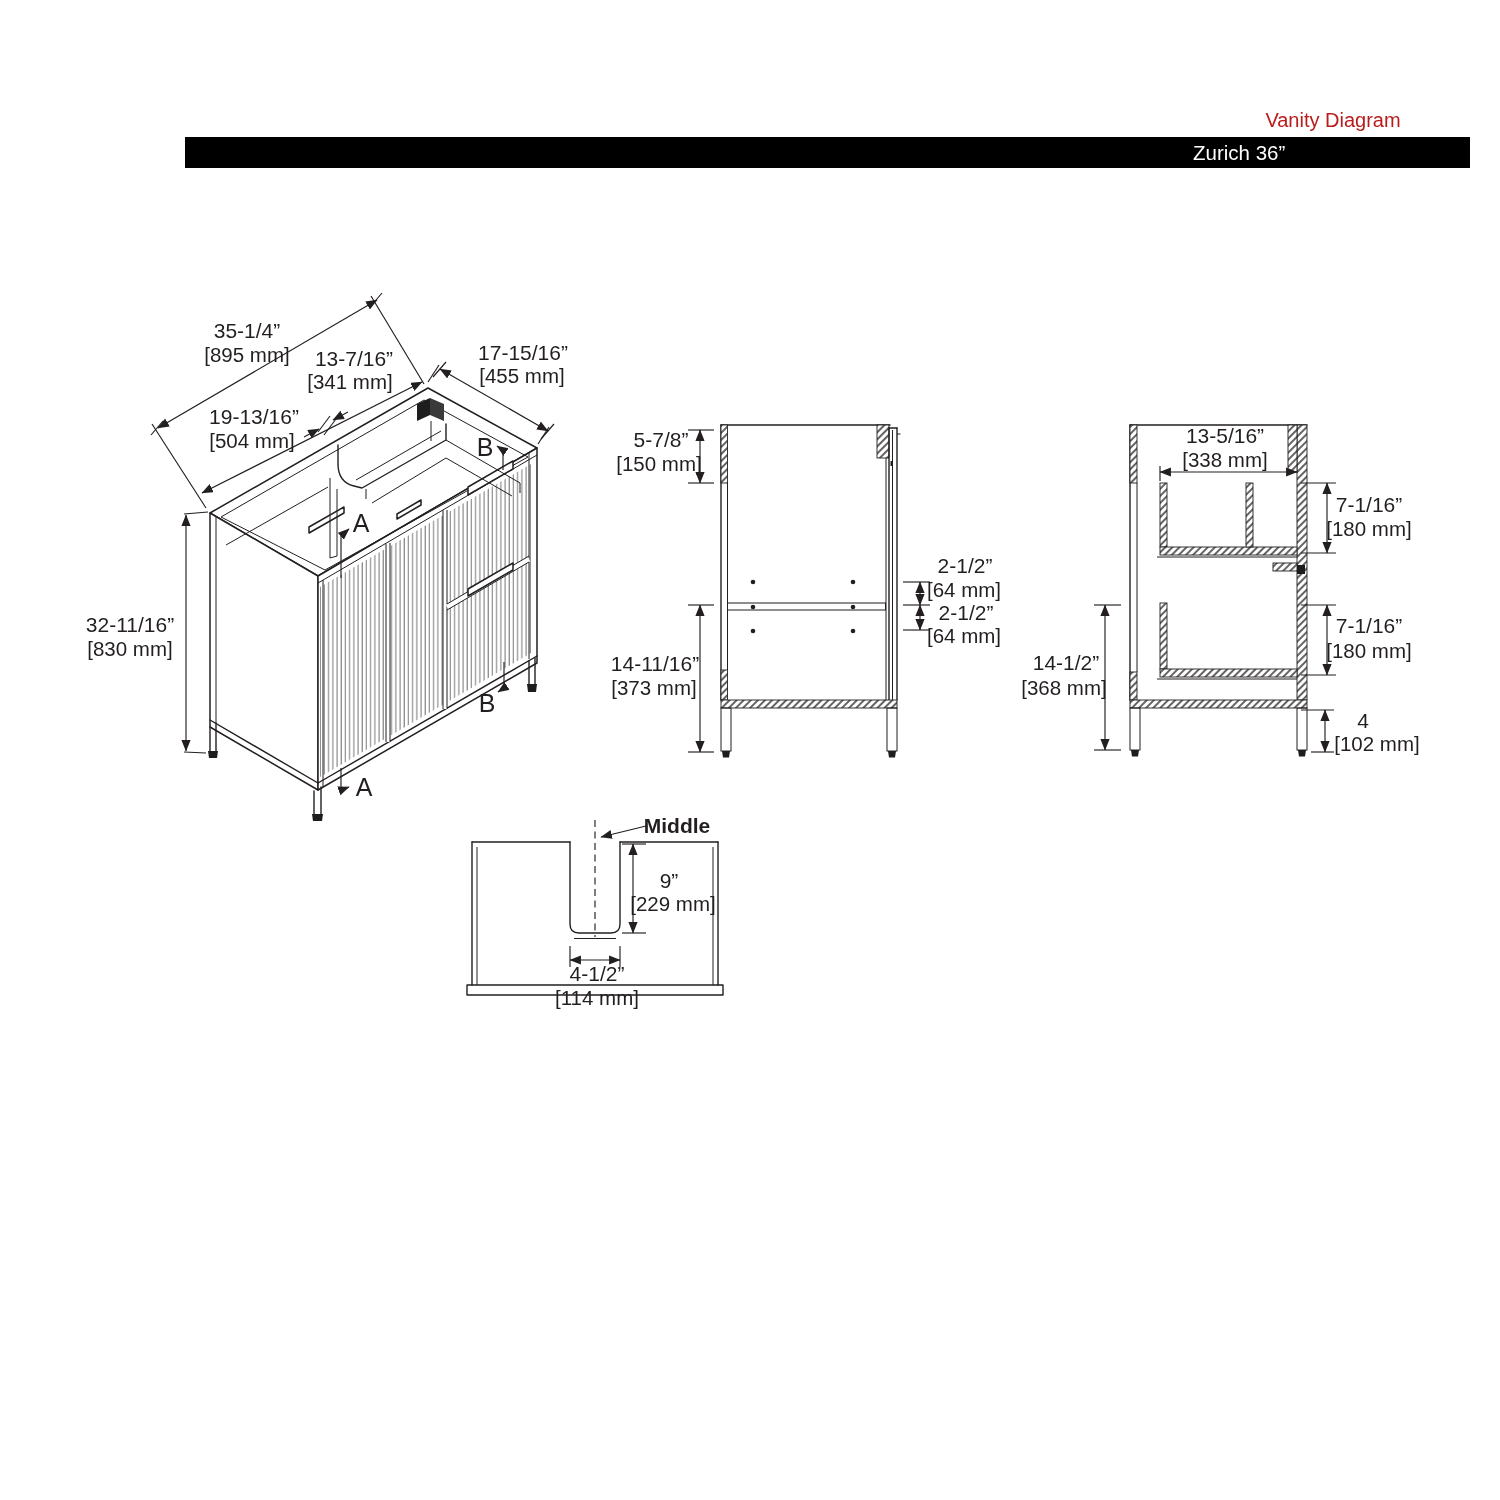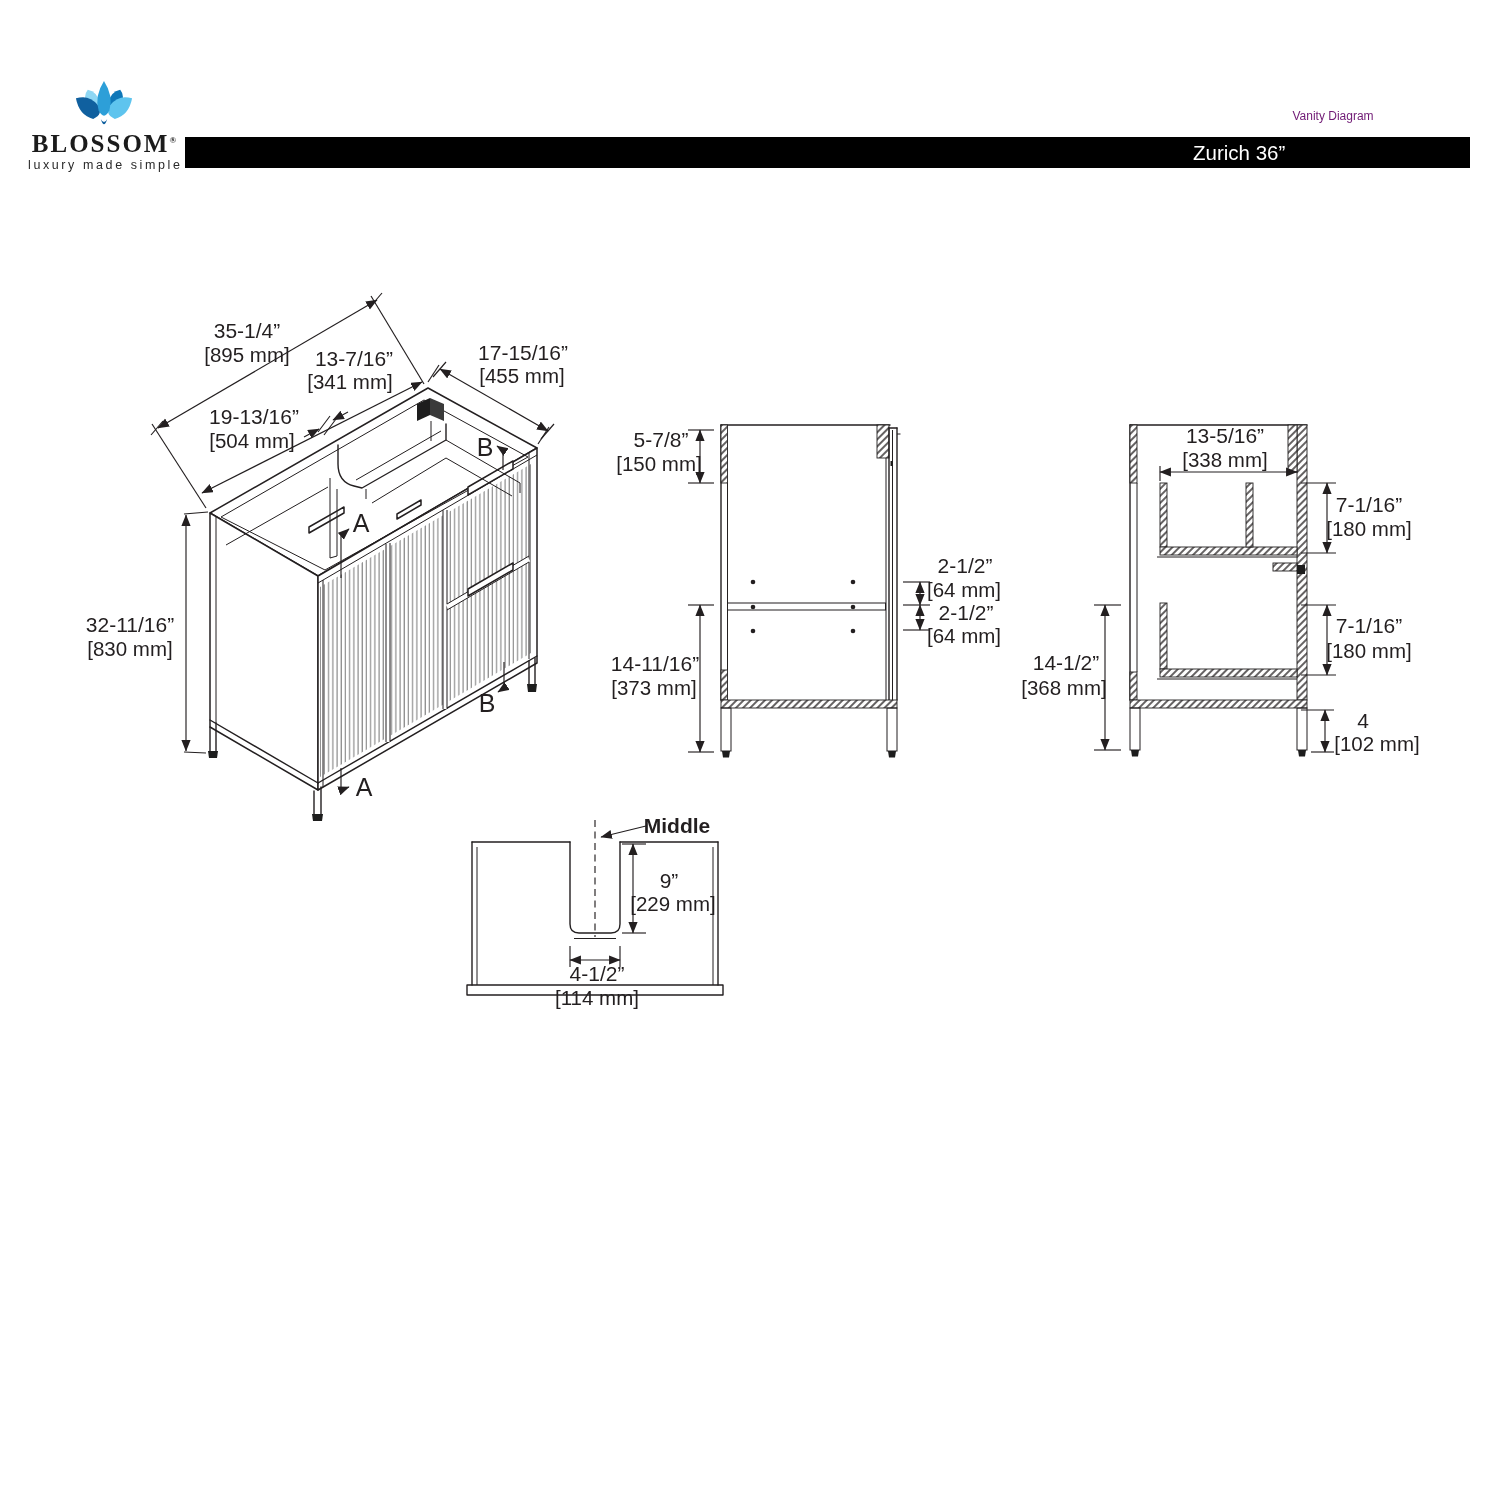--- a/index.html
+++ b/index.html
@@ -7,21 +7,21 @@
         font-family:"Liberation Sans",sans-serif;color:#231f20;}
   .logo-wrap{position:absolute;left:28px;top:74px;width:160px;height:100px;}
   .logo-flower{position:absolute;left:40px;top:6px;}
   .brand-name{position:absolute;left:0;top:56px;width:152px;text-align:center;
               font-family:"Liberation Serif",serif;font-size:25px;font-weight:600;
               letter-spacing:2px;color:#1b1b1b;white-space:nowrap;}
   .brand-reg{font-size:9px;vertical-align:super;letter-spacing:0;}
   .brand-tagline{position:absolute;left:0;top:84px;width:152px;text-align:center;
                  font-size:12.5px;letter-spacing:2.6px;color:#2a2a2a;white-space:nowrap;}
   .title-above{position:absolute;left:1193px;top:109px;width:280px;text-align:center;
-               font-size:12px;color:#701a75;}
+               font-size:20px;color:#b91c1c;}
   .title-bar{position:absolute;left:185px;top:137px;width:1285px;height:31px;background:#000;}
   .title-model{position:absolute;left:1193px;top:137px;width:280px;height:31px;line-height:31px;
                text-align:left;color:#fff;font-size:20.5px;}
   svg.drawing{position:absolute;left:0;top:0;}
   svg text{font-family:"Liberation Sans",sans-serif;fill:#231f20;}
   .dim{font-size:21px;}
   .dimsm{font-size:20.5px;}
   .seclab{font-size:25px;}
   .ol{stroke:#231f20;stroke-width:1.4;fill:none;stroke-linecap:round;stroke-linejoin:round;}
   .thin{stroke:#231f20;stroke-width:1;fill:none;}
@@ -29,32 +29,20 @@
   .wh{stroke:#ffffff;fill:none;}
   .hatchy{fill:url(#hat);stroke:#231f20;stroke-width:0.9;}
   .solidk{fill:#1d1d1d;stroke:none;}
   .facefill{fill:#ffffff;stroke:#231f20;stroke-width:1.5;stroke-linejoin:round;}
 </style>
 </head>
 <body>
 
 <div class="page">
 
-  <div class="logo-wrap">
-    <svg class="logo-flower" width="72" height="54" viewBox="0 0 66 50">
-      <path d="M18,9 Q27,11 29,21 Q25,28 18,23 Q13,15 18,9 Z" fill="#8ed7f4"></path>
-      <path d="M48,9 Q39,11 37,21 Q41,28 48,23 Q53,15 48,9 Z" fill="#0e77b8"></path>
-      <path d="M7,17 Q19,13 27,23 Q33,32 23,36 Q10,33 7,17 Z" fill="#10609f"></path>
-      <path d="M59,17 Q47,13 39,23 Q33,32 43,36 Q56,33 59,17 Z" fill="#5ec4ee"></path>
-      <path d="M33,1 Q24,15 28,28 Q33,38 38,28 Q42,15 33,1 Z" fill="#2d9fd8"></path>
-      <path d="M30,36 Q33,42 36,36 Q33,46 30,36 Z" fill="#10609f"></path>
-    </svg>
-    <div class="brand-name"><span>BLOSSOM</span><span class="brand-reg">®</span></div>
-    <div class="brand-tagline">luxury made simple</div>
-  </div>
 
   <div class="title-above">Vanity Diagram</div>
   <div class="title-bar"></div>
   <div class="title-model">Zurich 36”</div>
 
   <svg class="drawing" width="1500" height="1500" viewBox="0 0 1500 1500">
     <defs>
       <pattern id="hat" patternUnits="userSpaceOnUse" width="5" height="5" patternTransform="rotate(45)">
         <rect width="5" height="5" fill="#ffffff"></rect>
         <line x1="1" y1="0" x2="1" y2="5" stroke="#231f20" stroke-width="1.4"></line>

